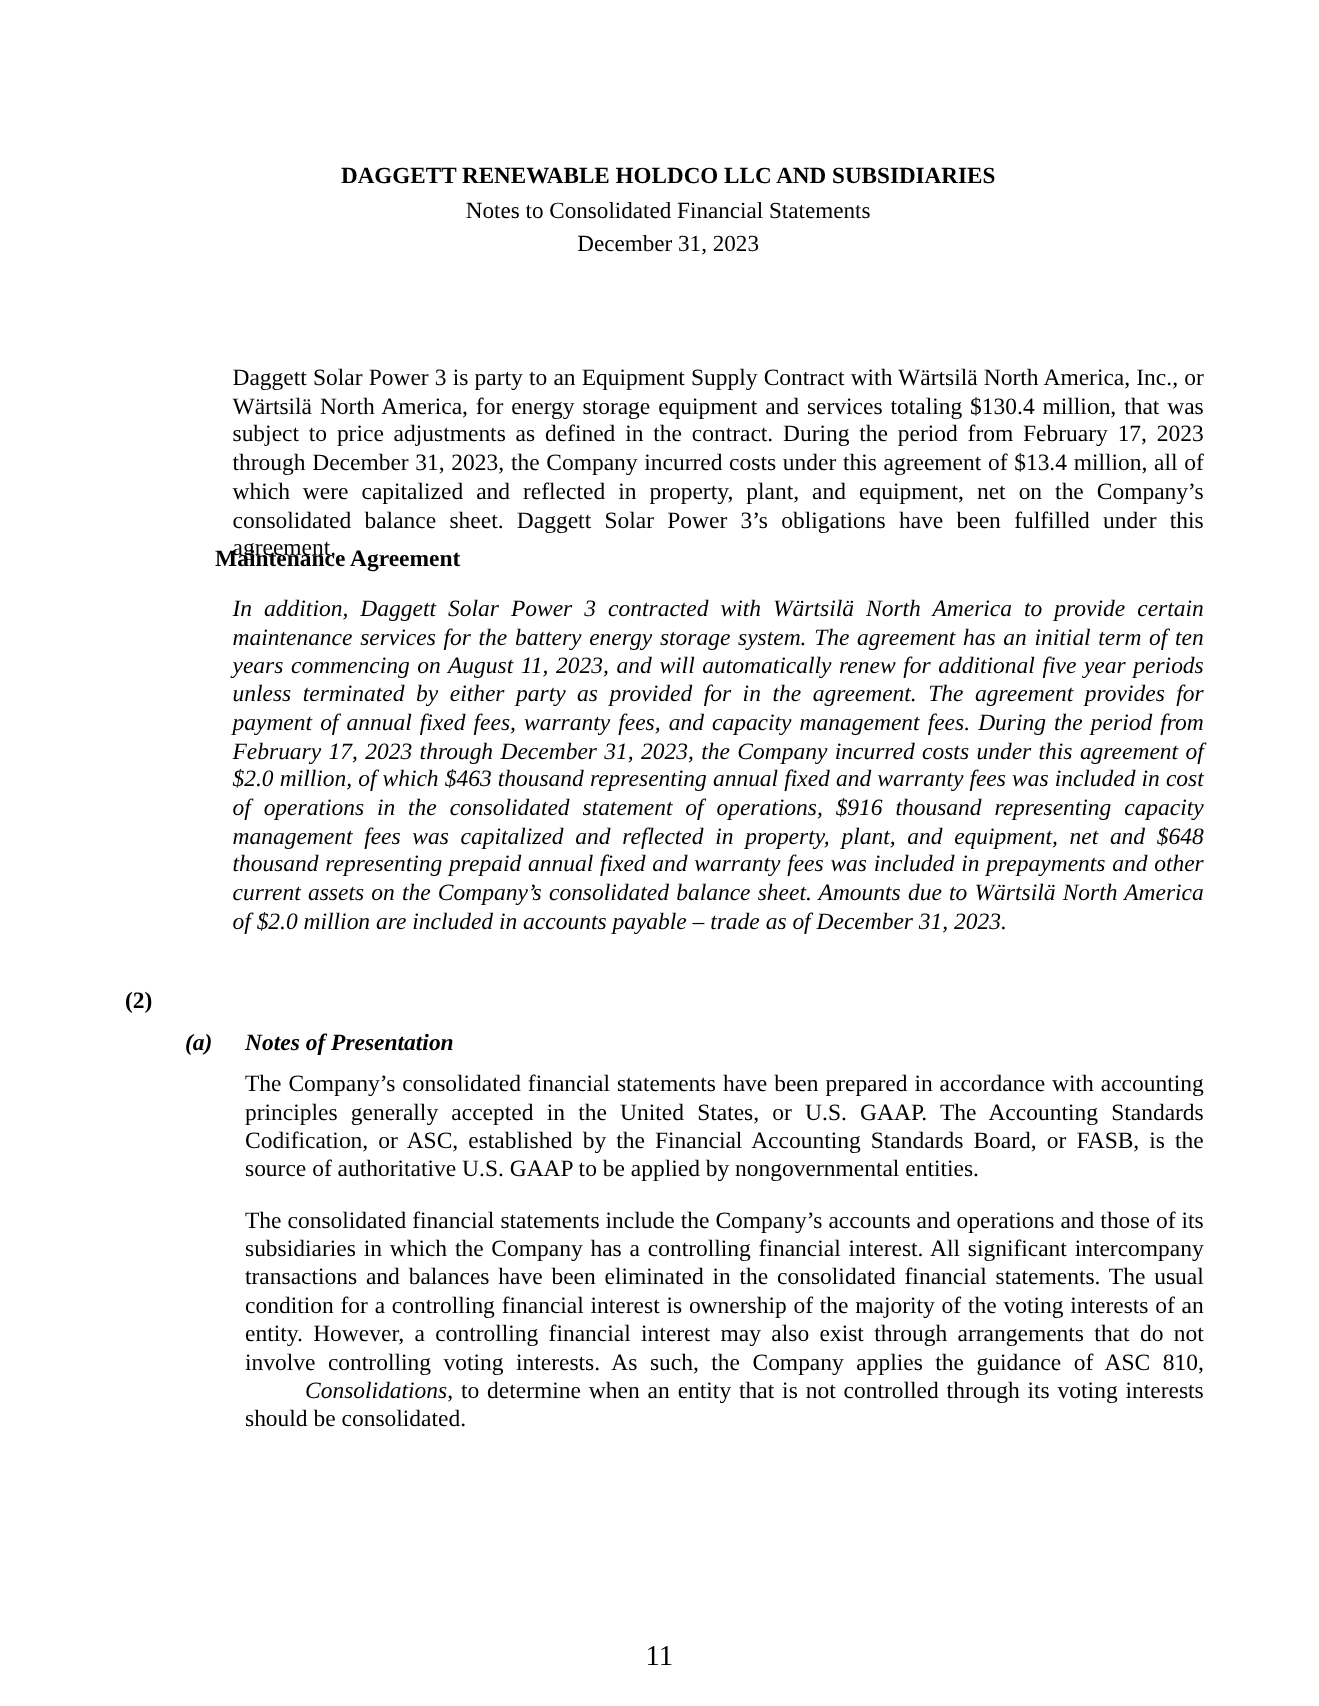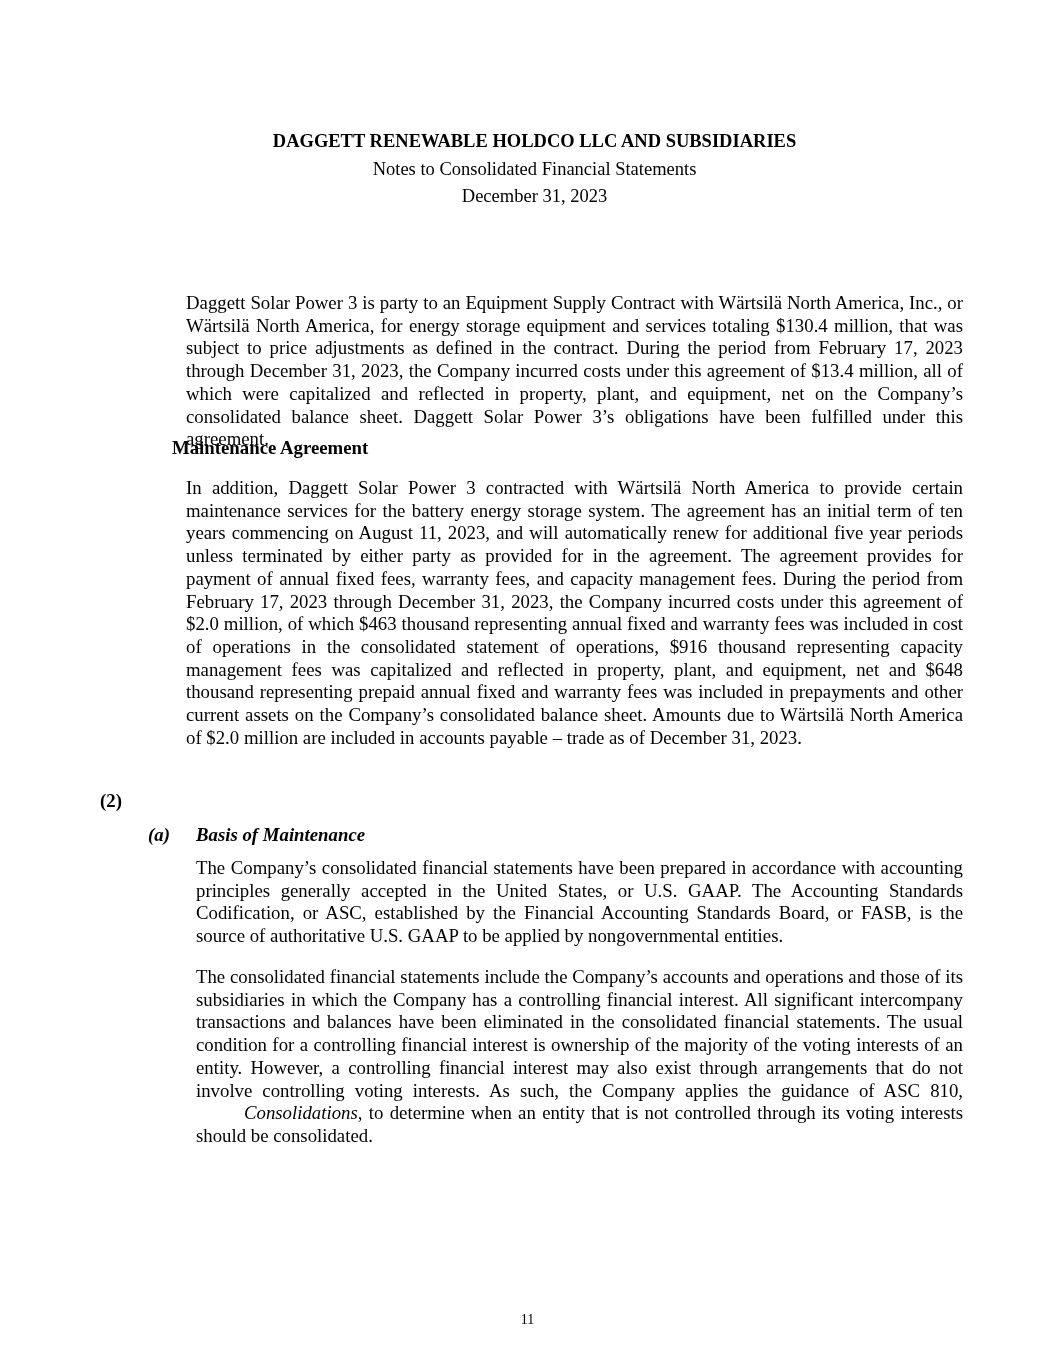--- a/index.html
+++ b/index.html
@@ -33,21 +33,21 @@
     font-size: 18.8px;
     line-height: 22.7px;
   }
   .p1 { left: 186px; top: 259px; width: 777px; margin-top: 33px; }
   .subheading {
     left: 172px;
     top: 437px;
     font-size: 18.8px;
     font-weight: bold;
   }
-  .p2 { left: 186px; top: 477px; width: 777px; }
+  .p2 { left: 186px; top: 477px; width: 777px; font-style: italic; }
 
   .section-heading {
     left: 100px;
     top: 790px;
     width: 860px;
     display: flex;
     font-size: 18.8px;
     font-weight: bold;
   }
   .section-heading .sec-num { width: 45px; flex: 0 0 45px; }
@@ -65,21 +65,21 @@
 
   .p3 { left: 196px; top: 857px; width: 767px; }
   .p4 { left: 196px; top: 966px; width: 767px; }
   .italic { font-style: italic; margin-left: 48px; }
 
   .page-number {
     left: 0;
     top: 1312px;
     width: 1055px;
     text-align: center;
-    font-size: 14px;
+    font-size: 23px;
   }
 </style>
 </head>
 <body>
 
 <div class="page">
 
   <header class="abs doc-header">
     <div class="company">DAGGETT RENEWABLE HOLDCO LLC AND SUBSIDIARIES</div>
     <div class="subtitle">Notes to Consolidated Financial Statements</div>
@@ -91,21 +91,21 @@
   <h3 class="abs subheading">Maintenance Agreement</h3>
 
   <p class="abs para p2">In addition, Daggett Solar Power 3 contracted with Wärtsilä North America to provide certain maintenance services for the battery energy storage system. The agreement has an initial term of ten years commencing on August 11, 2023, and will automatically renew for additional five year periods unless terminated by either party as provided for in the agreement. The agreement provides for payment of annual fixed fees, warranty fees, and capacity management fees. During the period from February 17, 2023 through December 31, 2023, the Company incurred costs under this agreement of $2.0 million, of which $463 thousand representing annual fixed and warranty fees was included in cost of operations in the consolidated statement of operations, $916 thousand representing capacity management fees was capitalized and reflected in property, plant, and equipment, net and $648 thousand representing prepaid annual fixed and warranty fees was included in prepayments and other current assets on the Company’s consolidated balance sheet. Amounts due to Wärtsilä North America of $2.0 million are included in accounts payable – trade as of December 31, 2023.</p>
 
   <div class="abs section-heading">
     <span class="sec-num">(2)</span>
   </div>
 
   <div class="abs subsection-heading">
     <span class="sub-label">(a)</span>
-    <span class="sub-title">Basis of Maintenance</span>
+    <span class="sub-title">Notes of Presentation</span>
   </div>
 
   <p class="abs para p3">The Company’s consolidated financial statements have been prepared in accordance with accounting principles generally accepted in the United States, or U.S. GAAP. The Accounting Standards Codification, or ASC, established by the Financial Accounting Standards Board, or FASB, is the source of authoritative U.S. GAAP to be applied by nongovernmental entities.</p>
 
   <p class="abs para p4"><span>The consolidated financial statements include the Company’s accounts and operations and those of its subsidiaries in which the Company has a controlling financial interest. All significant intercompany transactions and balances have been eliminated in the consolidated financial statements. The usual condition for a controlling financial interest is ownership of the majority of the voting interests of an entity. However, a controlling financial interest may also exist through arrangements that do not involve controlling voting interests. As such, the Company applies the guidance of ASC 810, </span><span class="italic">Consolidations</span><span>, to determine when an entity that is not controlled through its voting interests should be consolidated.</span></p>
 
   <div class="abs page-number">11</div>
 
 </div>
 

